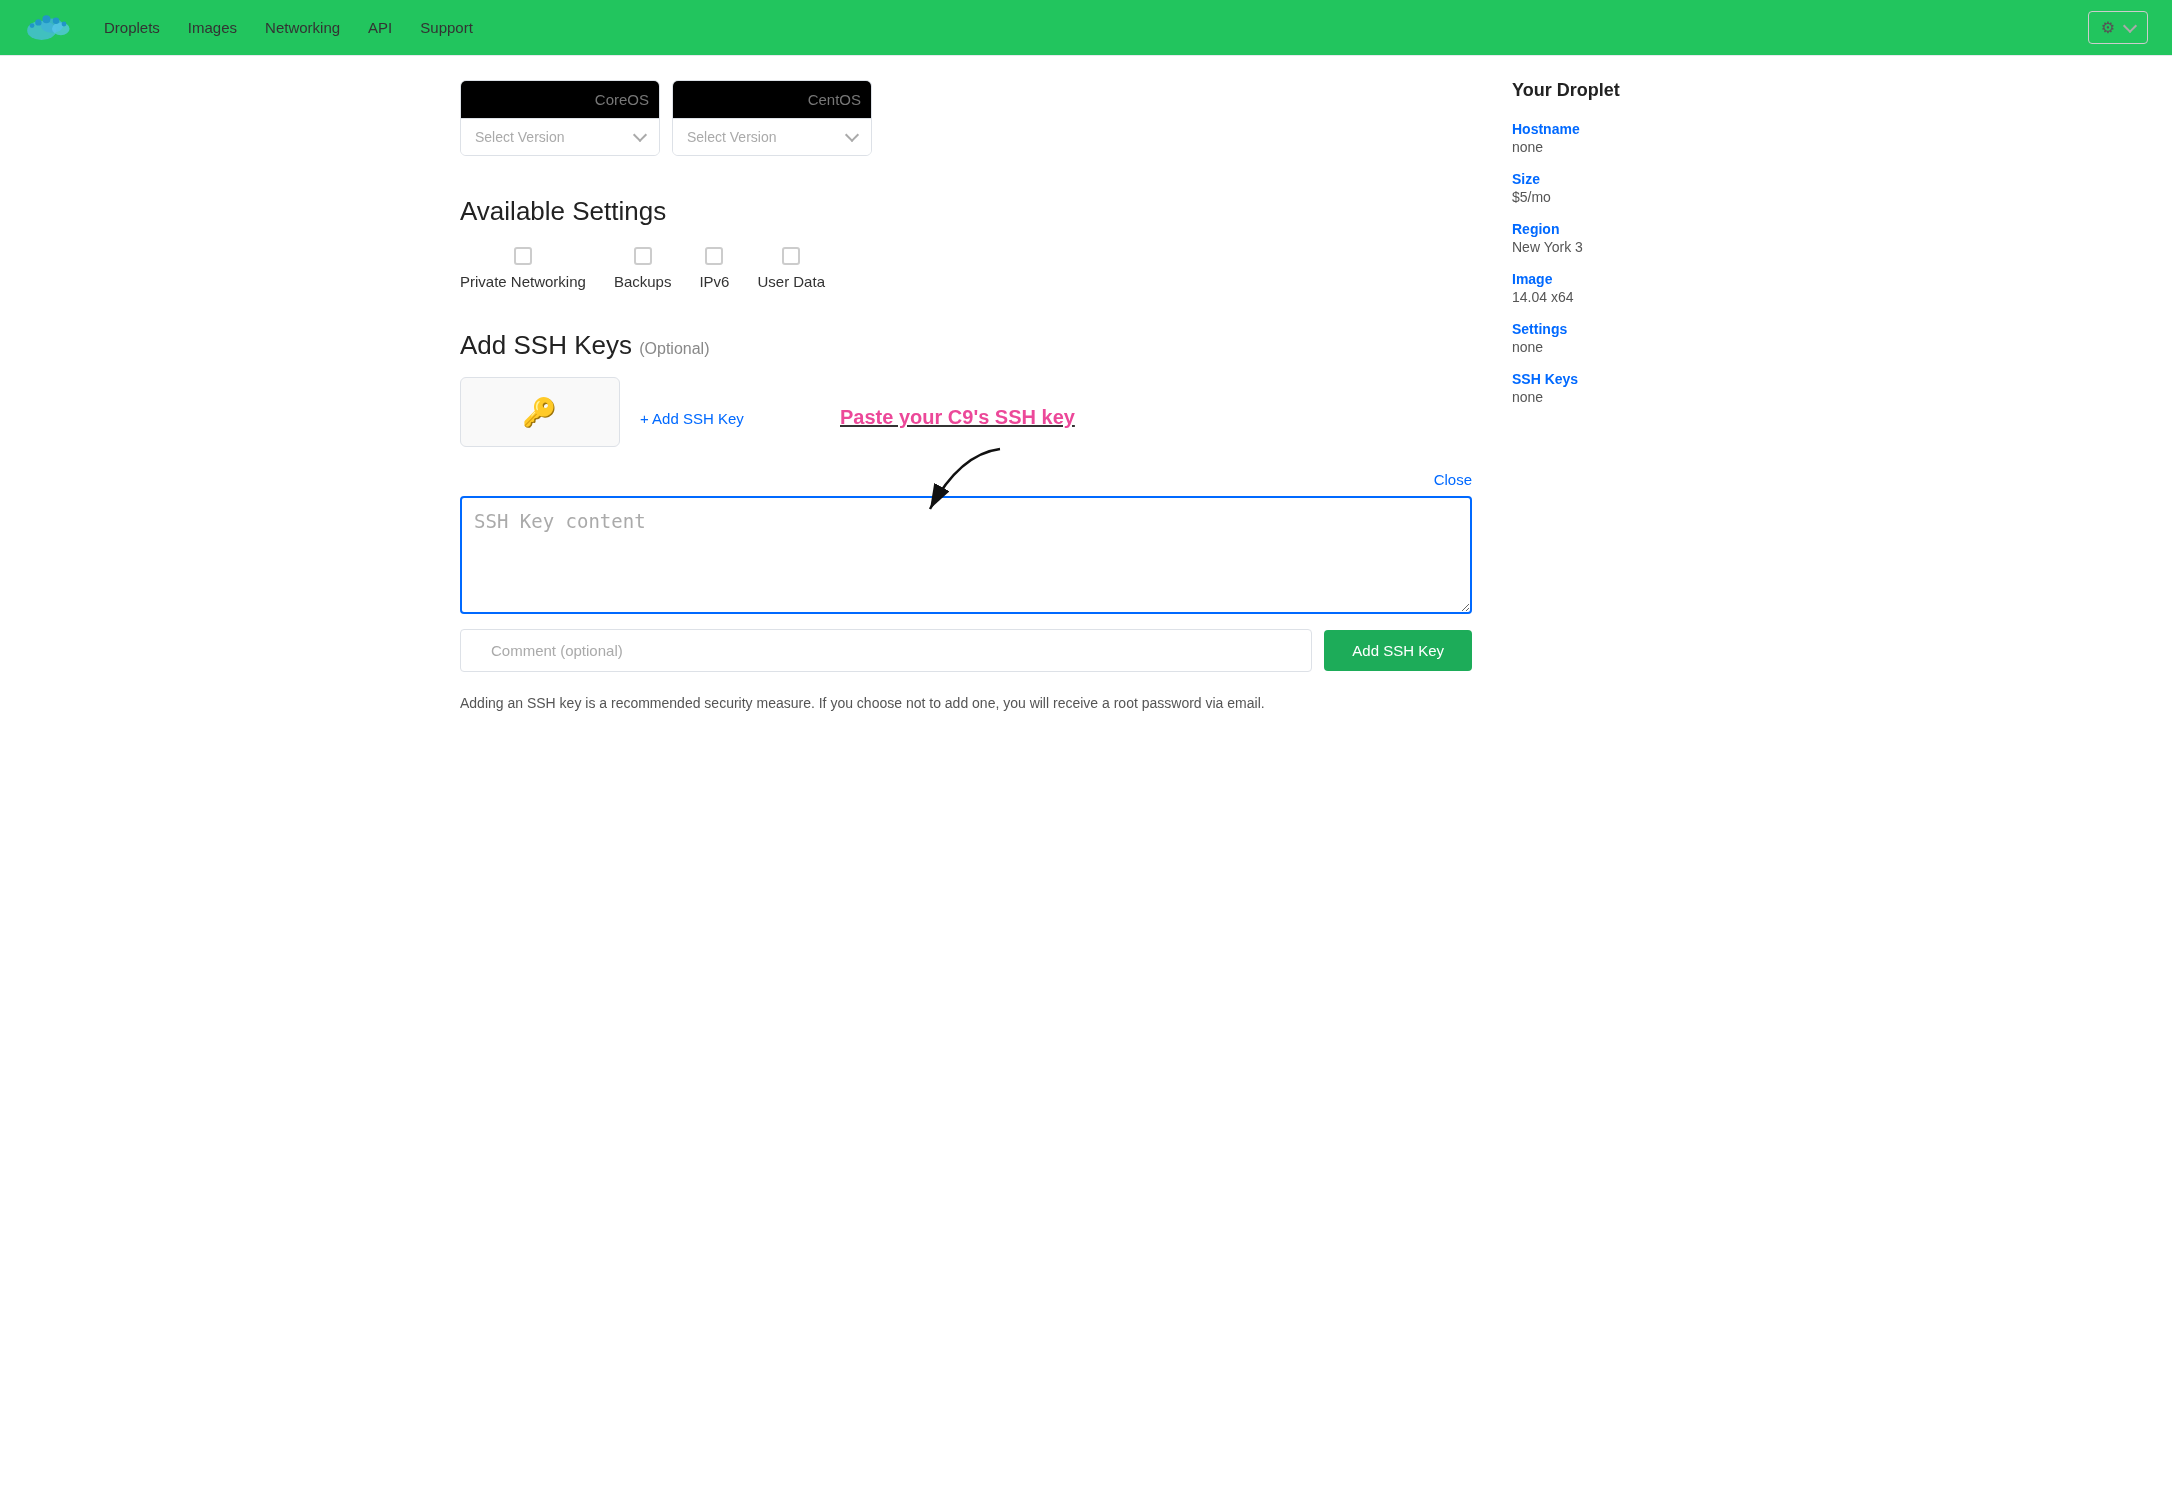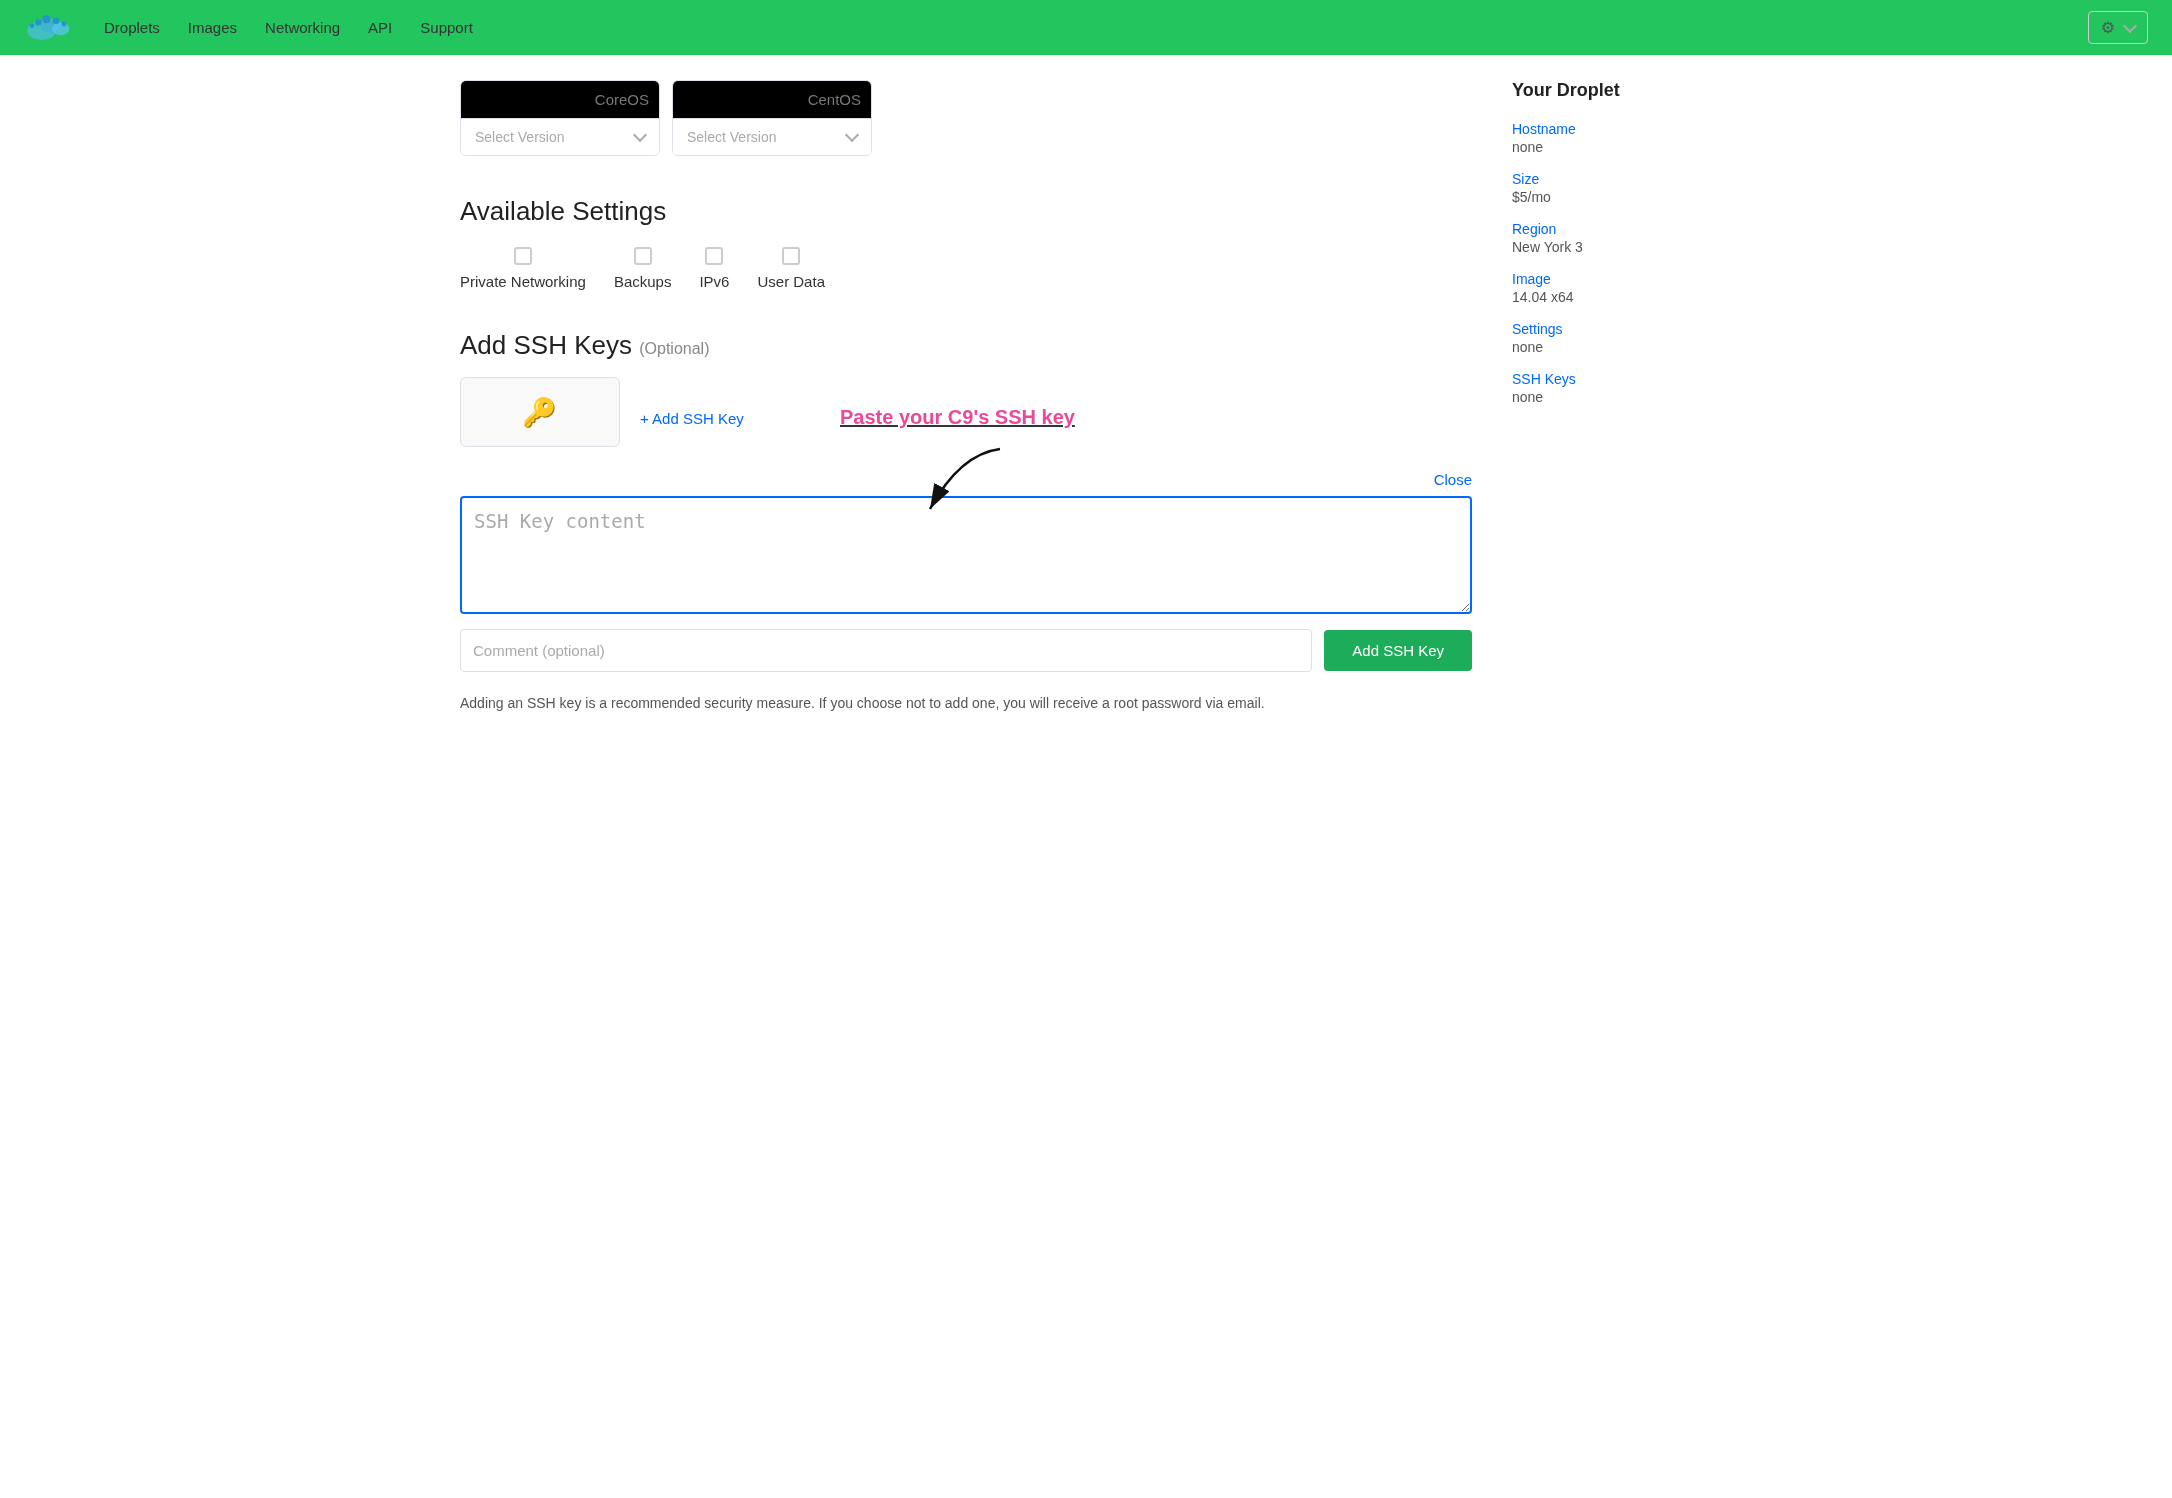--- a/index.html
+++ b/index.html
@@ -220,21 +220,21 @@
     .ssh-bottom-row {
       display: flex;
       gap: 12px;
       margin-top: 12px;
       align-items: center;
     }
     .comment-input {
       flex: 1;
       border: 1px solid #dde1e7;
       border-radius: 4px;
-      padding: 12px 12px;
+      padding: 12px 30px;
       font-size: 15px;
       color: #333;
       outline: none;
     }
     .comment-input::placeholder { color: #aaa; }
     .add-ssh-key-btn {
       background: #1dac59;
       color: #fff;
       border: none;
       border-radius: 4px;
@@ -258,21 +258,21 @@
       font-size: 18px;
       font-weight: 600;
       color: #222;
       margin-bottom: 20px;
     }
     .sidebar-item {
       margin-bottom: 16px;
     }
     .sidebar-item-label {
       font-size: 14px;
-      font-weight: 400;
+      font-weight: 700;
       color: #0069ff;
       display: block;
       margin-bottom: 2px;
     }
     .sidebar-item-value {
       font-size: 14px;
       color: #555;
     }
 
     

